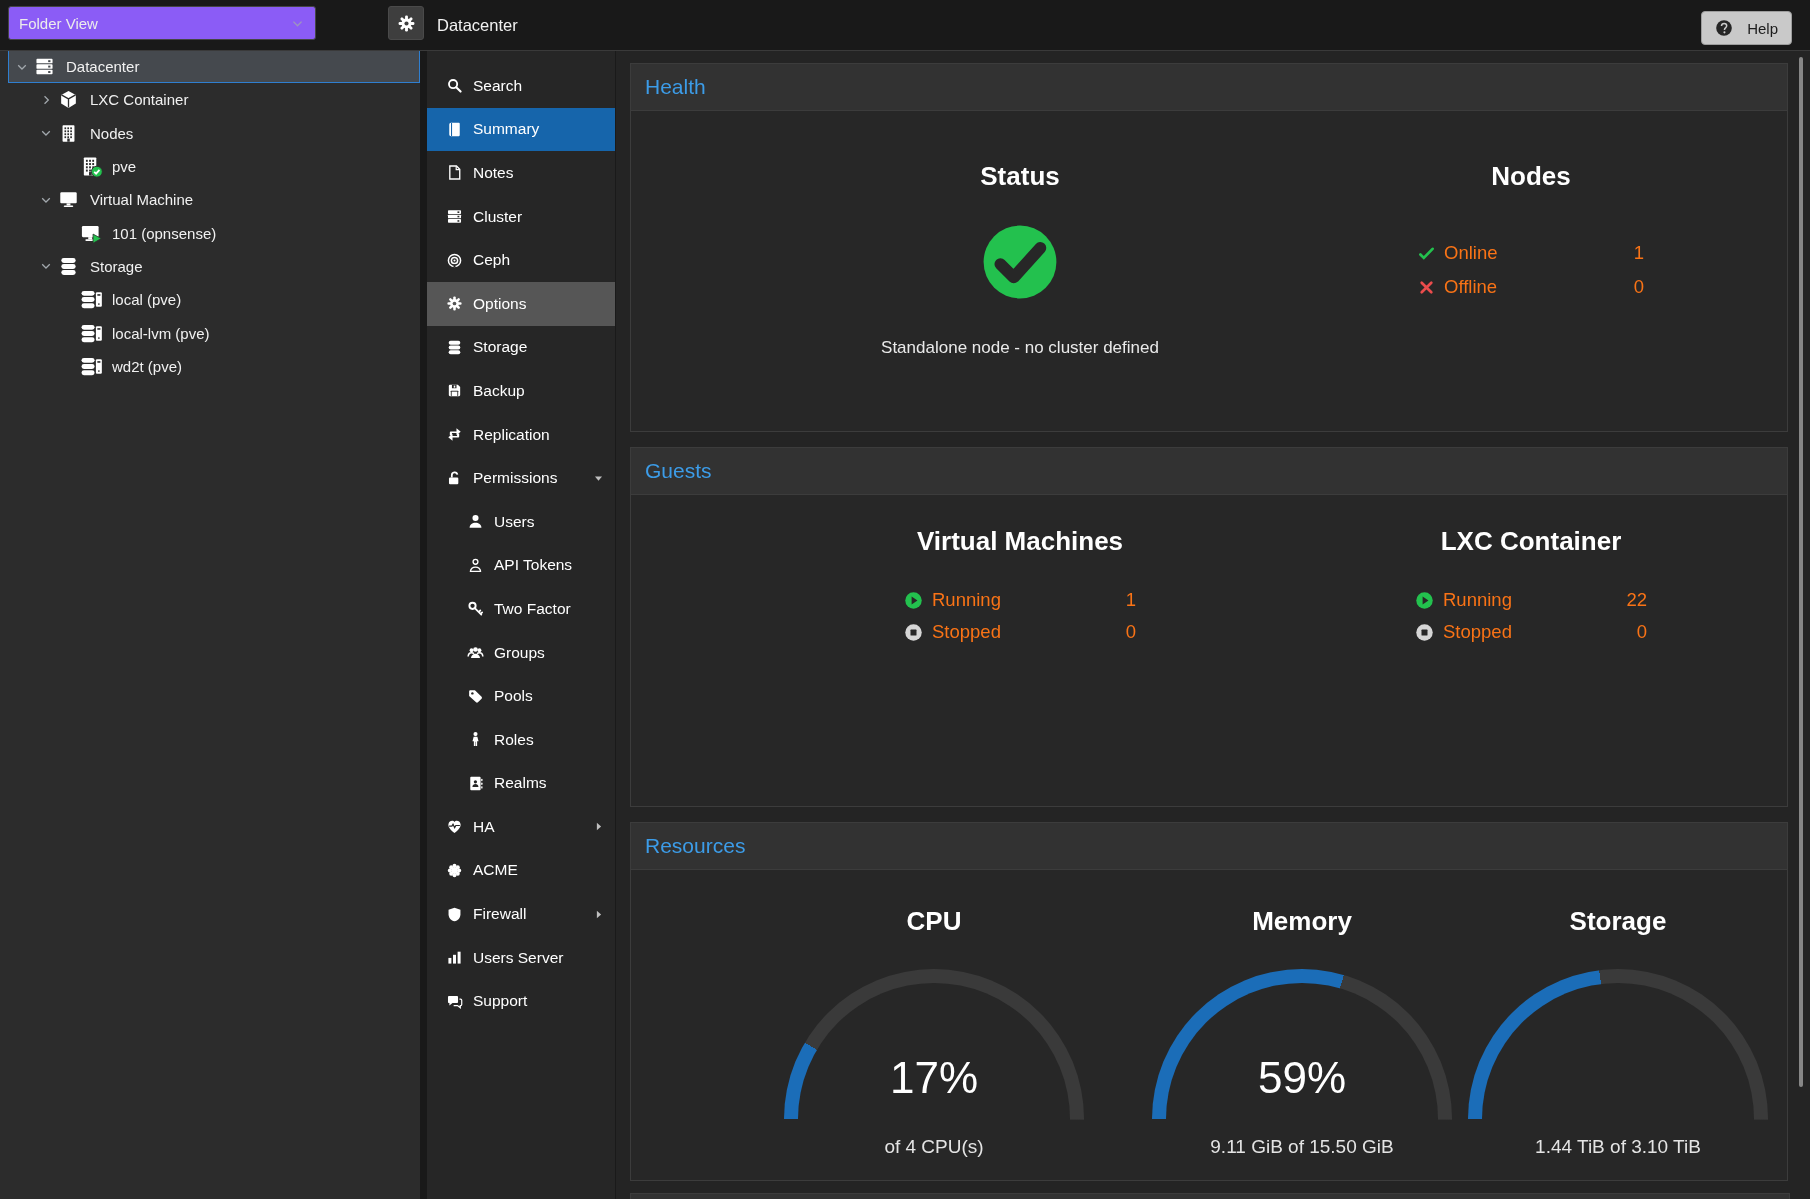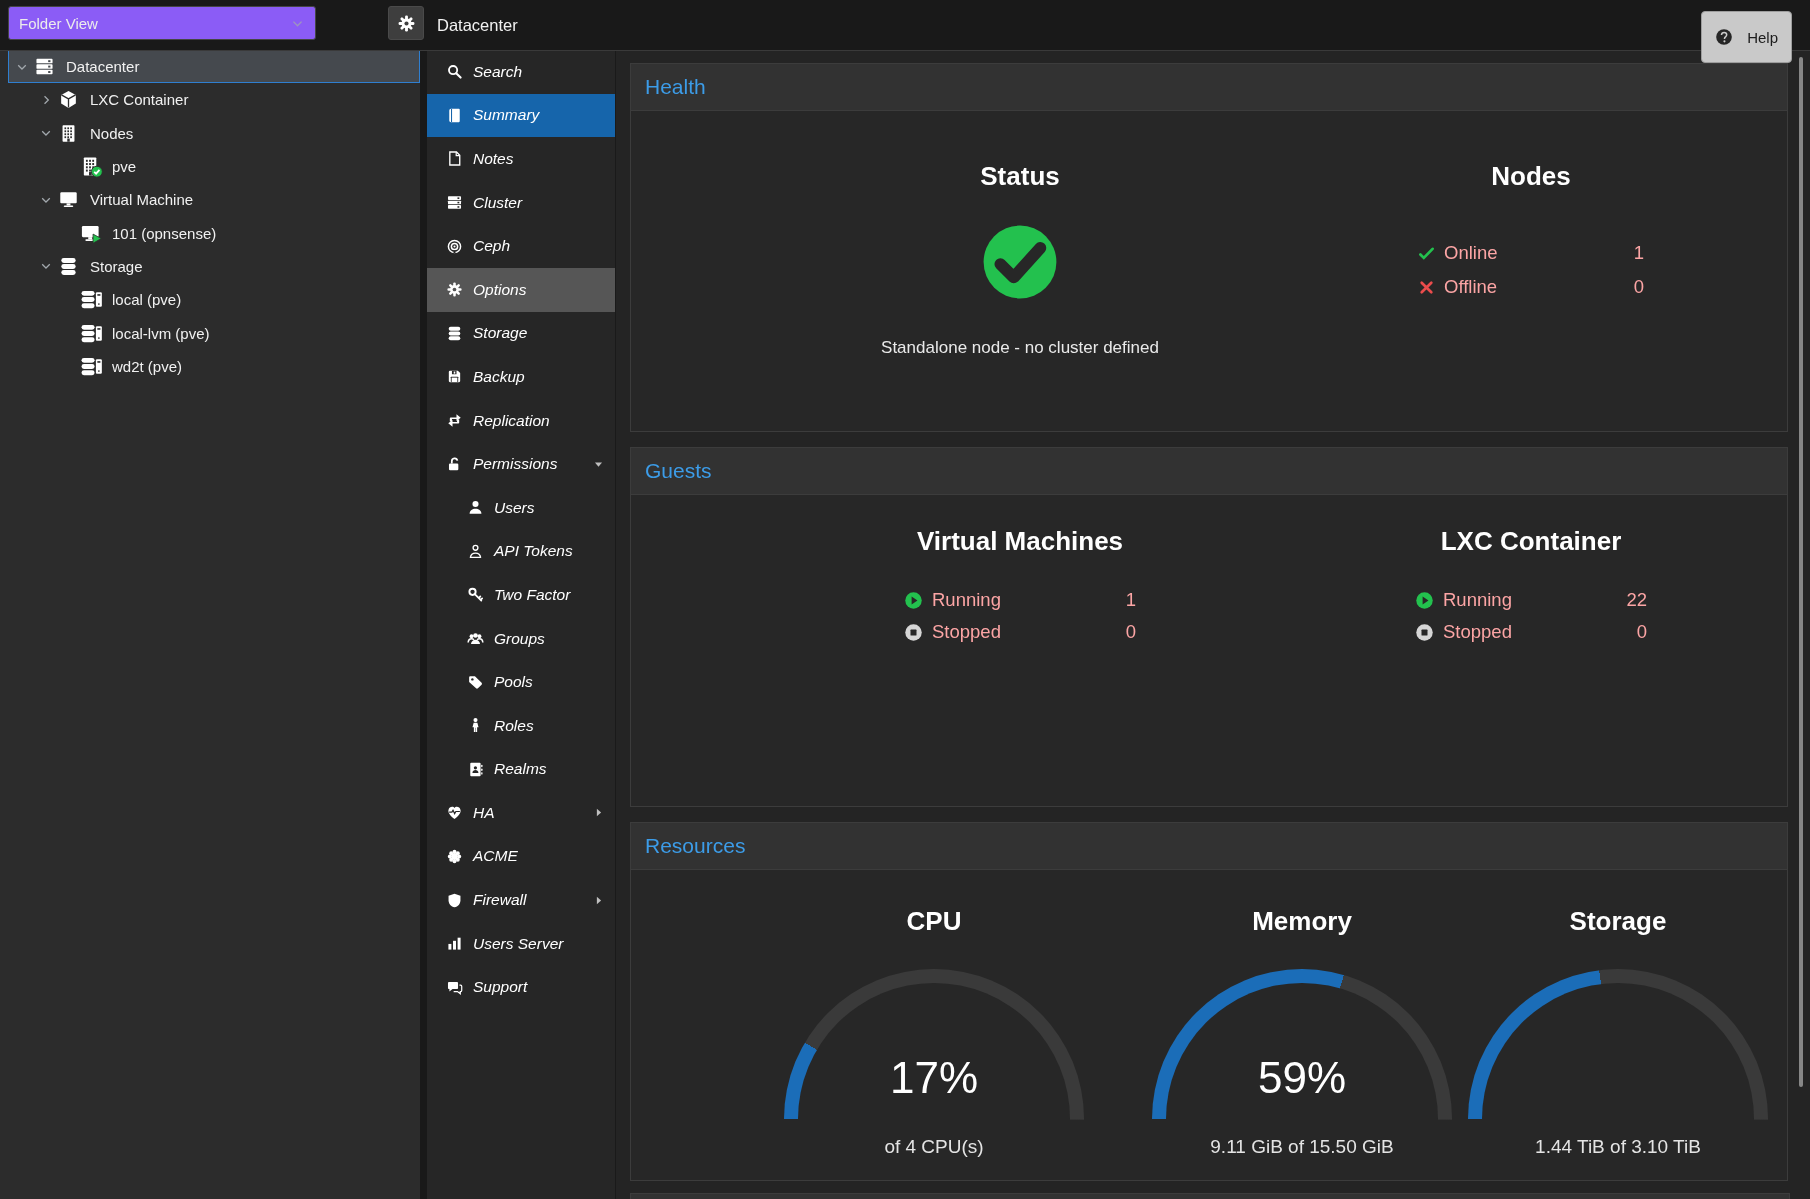--- a/index.html
+++ b/index.html
@@ -10,27 +10,27 @@
           border-bottom:1px solid #3a3a3a;z-index:5;}
   .view-select{position:absolute;left:8px;top:6px;width:308px;height:34px;background:#8b5cf6;
           border:1px solid #454545;border-radius:3px;display:flex;align-items:center;
           padding:0 10px;box-sizing:border-box;font-size:15px;color:#ececec;cursor:pointer;}
   .view-select .chev{margin-left:auto;opacity:.75;}
   .gear-btn{position:absolute;left:388px;top:6px;width:34px;height:32px;background:#3e3e3e;
           border:1px solid #4a4a4a;border-radius:3px;display:flex;align-items:center;justify-content:center;}
   .menu-title{position:absolute;left:437px;top:0;height:50px;display:flex;align-items:center;
           font-size:16.5px;color:#f2f2f2;}
   .help-btn{position:absolute;right:18px;top:11px;height:32px;background:#c9c9c9;border:1px solid #9d9d9d;
-          border-radius:4px;display:flex;align-items:center;padding:9px 13px;gap:14px;
+          border-radius:4px;display:flex;align-items:center;padding:0 13px;gap:14px;
           font-size:15px;color:#1c1c1c;}
   
   .tree-panel{position:absolute;top:50px;left:0;width:420px;bottom:0;background:#2c2c2c;}
   .col-sep{position:absolute;top:50px;left:420px;width:7px;bottom:0;background:#191919;}
   .menu-panel{position:absolute;top:50px;left:427px;width:189px;bottom:0;background:#262626;
-          border-right:1px solid #1a1a1a;box-sizing:border-box;font-style:italic;}
+          border-right:1px solid #1a1a1a;box-sizing:border-box;padding-top:14px;}
   .content{position:absolute;top:50px;left:617px;right:0;bottom:0;background:#242424;}
   
   .tree-row{height:33.3px;display:flex;align-items:center;font-size:15px;color:#f1f1f1;
           margin-left:8px;box-sizing:border-box;cursor:pointer;}
   .tree-row.lvl0{padding-left:4px;}
   .tree-row.lvl1{padding-left:28px;}
   .tree-row.lvl2{padding-left:70px;}
   .tree-row.selected{background:#45494e;box-shadow:inset 0 0 0 1px #2f7fd0;}
   .tree-exp{width:20px;display:flex;align-items:center;justify-content:center;flex:0 0 auto;}
   .tree-ico{width:26px;display:flex;align-items:center;justify-content:flex-start;flex:0 0 auto;margin:0 6px 0 2px;}
@@ -51,21 +51,21 @@
   .col2a{position:absolute;left:132px;width:514px;height:100%;}
   .col2b{position:absolute;left:646px;width:508px;height:100%;}
   .col-heading{position:absolute;left:0;right:0;text-align:center;font-size:26px;font-weight:bold;color:#fff;}
   #health .col-heading{top:50px;}
   #guests .col-heading{top:31px;}
   .big-status{position:absolute;left:50%;transform:translateX(-50%);top:109px;}
   .status-msg{position:absolute;left:0;right:0;top:227px;text-align:center;font-size:17px;color:#e9e9e9;}
   .stat-rows{position:absolute;left:50%;transform:translateX(-50%);}
   #health .stat-rows{top:125px;width:226px;}
   #guests .stat-rows{top:89px;width:232px;}
-  .stat-row{height:34px;display:flex;align-items:center;font-size:18.5px;color:#fca5a5;}
+  .stat-row{height:34px;display:flex;align-items:center;font-size:18.5px;color:#f97316;}
   #guests .stat-row{height:32px;}
   .stat-row .lbl{margin-left:9px;}
   .stat-row .val{margin-left:auto;}
   
   .res-col{position:absolute;width:342px;height:100%;}
   .res-title{position:absolute;left:0;right:0;top:36px;text-align:center;font-size:26px;font-weight:bold;color:#fff;}
   .gauge{position:absolute;left:50%;transform:translateX(-50%);top:99px;width:300px;height:151px;overflow:hidden;}
   .gauge-arc{position:absolute;left:0;top:0;width:300px;height:300px;border-radius:50%;}
   .gauge-arc::after{content:'';position:absolute;inset:14px;border-radius:50%;background:#272727;}
   .gauge-pct{position:absolute;left:0;right:0;top:84px;text-align:center;font-size:44px;color:#fff;z-index:2;}

